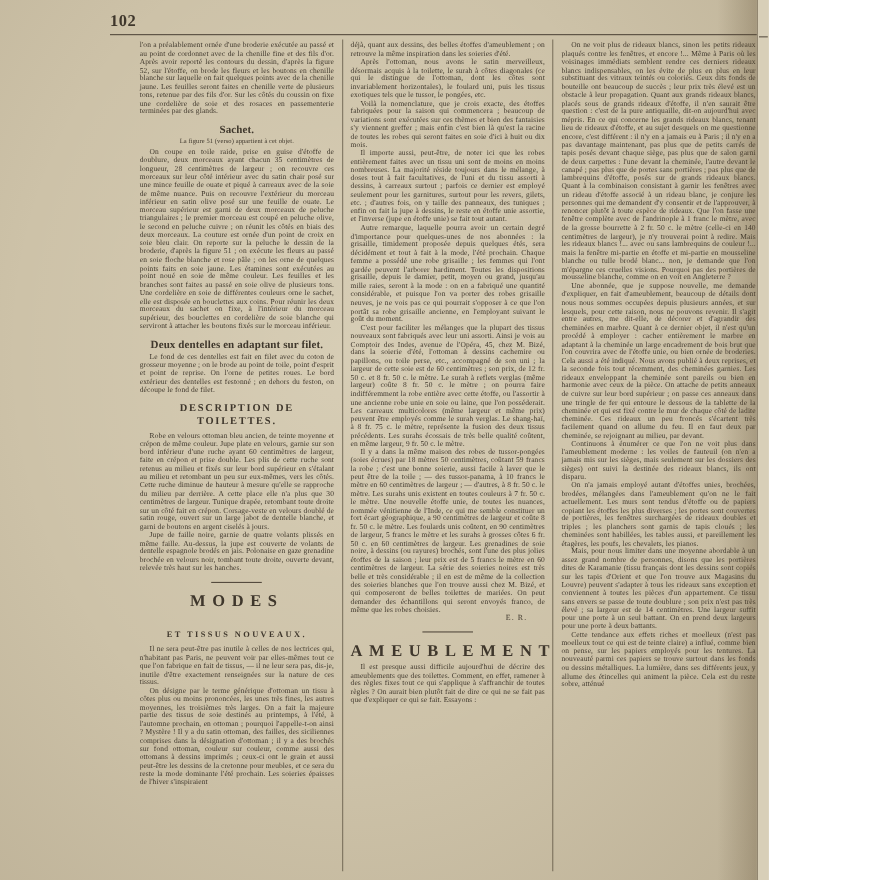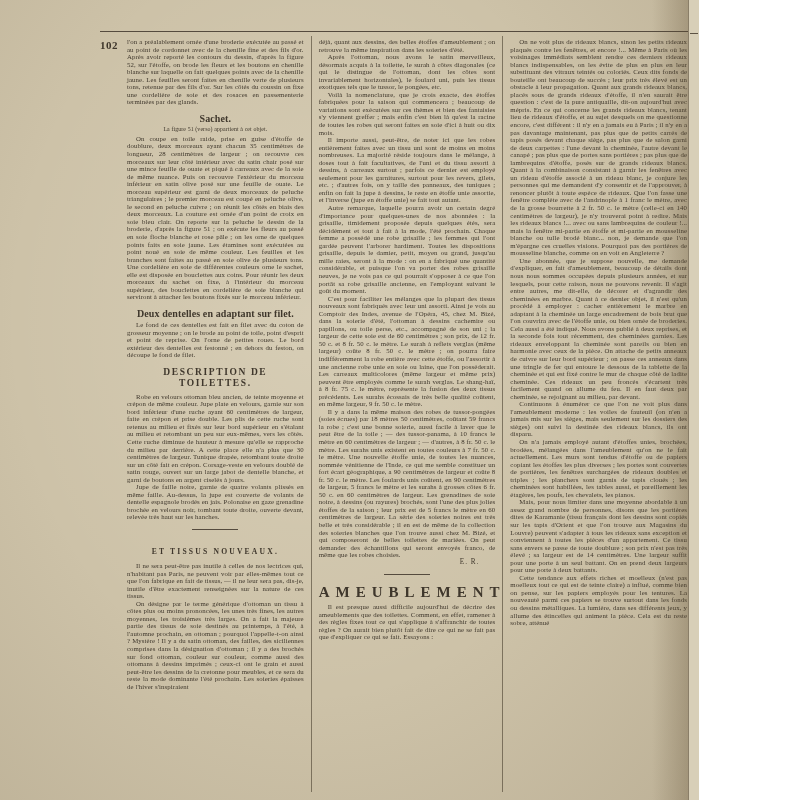--- a/index.html
+++ b/index.html
@@ -20,21 +20,21 @@
     position:absolute;top:0;left:652px;width:36px;height:800px;
     background:linear-gradient(to right, rgba(0,0,0,0), rgba(88,70,42,.28));
   }
   .page-sliver{
     position:absolute;top:0;left:688px;width:10px;height:800px;
     background:#d8cfb8;border-left:1px solid rgba(74,60,38,.55);
   }
   .sliver-rule{position:absolute;top:33px;left:690px;width:8px;border-top:1px solid #5c5244;}
 
   .page-header{position:absolute;top:7px;left:100px;width:592px;height:26px;}
-  .page-number{position:absolute;left:0px;top:5px;font-weight:bold;font-size:11px;letter-spacing:.5px;margin-top:27px;}
+  .page-number{position:absolute;left:0px;top:5px;font-weight:bold;font-size:15px;letter-spacing:.5px;}
   .journal-title{
     text-align:center;font-size:11.5px;font-weight:bold;
     letter-spacing:2.4px;word-spacing:7px;padding-top:5px;white-space:nowrap;
   }
   .header-rule{position:absolute;top:31px;left:100px;width:592px;border-top:1px solid var(--rule,#554b3e);}
 
   .columns{
     position:absolute;top:36px;left:120px;width:574px;height:754px;
     display:flex;
   }
@@ -72,20 +72,21 @@
         <div class="blk p-cont">l'on a préalablement ornée d'une broderie exécutée au passé et au point de cordonnet avec de la chenille fine et des fils d'or. Après avoir reporté les contours du dessin, d'après la figure 52, sur l'étoffe, on brode les fleurs et les boutons en chenille blanche sur laquelle on fait quelques points avec de la chenille jaune. Les feuilles seront faites en chenille verte de plusieurs tons, retenue par des fils d'or. Sur les côtés du coussin on fixe une cordelière de soie et des rosaces en passementerie terminées par des glands.</div>
         <div class="blk h-section">Sachet.</div>
         <div class="blk note">La figure 51 (verso) appartient à cet objet.</div>
         <div class="blk p">On coupe en toile raide, prise en guise d'étoffe de doublure, deux morceaux ayant chacun 35 centimètres de longueur, 28 centimètres de largeur ; on recouvre ces morceaux sur leur côté intérieur avec du satin chair posé sur une mince feuille de ouate et piqué à carreaux avec de la soie de même nuance. Puis on recouvre l'extérieur du morceau inférieur en satin olive posé sur une feuille de ouate. Le morceau supérieur est garni de deux morceaux de peluche triangulaires ; le premier morceau est coupé en peluche olive, le second en peluche cuivre ; on réunit les côtés en biais des deux morceaux. La couture est ornée d'un point de croix en soie bleu clair. On reporte sur la peluche le dessin de la broderie, d'après la figure 51 ; on exécute les fleurs au passé en soie floche blanche et rose pâle ; on les orne de quelques points faits en soie jaune. Les étamines sont exécutées au point noué en soie de même couleur. Les feuilles et les branches sont faites au passé en soie olive de plusieurs tons. Une cordelière en soie de différentes couleurs orne le sachet, elle est disposée en bouclettes aux coins. Pour réunir les deux morceaux du sachet on fixe, à l'intérieur du morceau supérieur, des bouclettes en cordelière de soie blanche qui serviront à attacher les boutons fixés sur le morceau inférieur.</div>
         <div class="blk h-section">Deux dentelles en adaptant sur filet.</div>
         <div class="blk p">Le fond de ces dentelles est fait en filet avec du coton de grosseur moyenne ; on le brode au point de toile, point d'esprit et point de reprise. On l'orne de petites roues. Le bord extérieur des dentelles est festonné ; en dehors du feston, on découpe le fond de filet.</div>
         <div class="blk h-caps">DESCRIPTION DE TOILETTES.</div>
         <div class="blk p">Robe en velours ottoman bleu ancien, de teinte moyenne et crépon de même couleur. Jupe plate en velours, garnie sur son bord inférieur d'une ruche ayant 60 centimètres de largeur, faite en crépon et prise double. Les plis de cette ruche sont retenus au milieu et fixés sur leur bord supérieur en s'étalant au milieu et retombant un peu sur eux-mêmes, vers les côtés. Cette ruche diminue de hauteur à mesure qu'elle se rapproche du milieu par derrière. A cette place elle n'a plus que 30 centimètres de largeur. Tunique drapée, retombant toute droite sur un côté fait en crépon. Corsage-veste en velours doublé de satin rouge, ouvert sur un large jabot de dentelle blanche, et garni de boutons en argent ciselés à jours.</div>
         <div class="blk p">Jupe de faille noire, garnie de quatre volants plissés en même faille. Au-dessus, la jupe est couverte de volants de dentelle espagnole brodés en jais. Polonaise en gaze grenadine brochée en velours noir, tombant toute droite, ouverte devant, relevée très haut sur les hanches.</div>
         <div class="blk divider"></div>
+        <div class="blk h-large">MODES</div>
         <div class="blk h-sub">ET TISSUS NOUVEAUX.</div>
         <div class="blk p">Il ne sera peut-être pas inutile à celles de nos lectrices qui, n'habitant pas Paris, ne peuvent voir par elles-mêmes tout ce que l'on fabrique en fait de tissus, — il ne leur sera pas, dis-je, inutile d'être exactement renseignées sur la nature de ces tissus.</div>
         <div class="blk p">On désigne par le terme générique d'ottoman un tissu à côtes plus ou moins prononcées, les unes très fines, les autres moyennes, les troisièmes très larges. On a fait la majeure partie des tissus de soie destinés au printemps, à l'été, à l'automne prochain, en ottoman ; pourquoi l'appelle-t-on ainsi ? Mystère ! Il y a du satin ottoman, des failles, des siciliennes comprises dans la désignation d'ottoman ; il y a des brochés sur fond ottoman, couleur sur couleur, comme aussi des ottomans à dessins imprimés ; ceux-ci ont le grain et aussi peut-être les dessins de la cretonne pour meubles, et ce sera du reste la mode dominante l'été prochain. Les soieries épaisses de l'hiver s'inspiraient</div>
       </div>
     <div class="col">
         <div class="blk p-cont">déjà, quant aux dessins, des belles étoffes d'ameublement ; on retrouve la même inspiration dans les soieries d'été.</div>
         <div class="blk p">Après l'ottoman, nous avons le satin merveilleux, désormais acquis à la toilette, le surah à côtes diagonales (ce qui le distingue de l'ottoman, dont les côtes sont invariablement horizontales), le foulard uni, puis les tissus exotiques tels que le tussor, le pongées, etc.</div>
         <div class="blk p">Voilà la nomenclature, que je crois exacte, des étoffes fabriquées pour la saison qui commencera ; beaucoup de variations sont exécutées sur ces thèmes et bien des fantaisies s'y viennent greffer ; mais enfin c'est bien là qu'est la racine de toutes les robes qui seront faites en soie d'ici à huit ou dix mois.</div>
         <div class="blk p">Il importe aussi, peut-être, de noter ici que les robes entièrement faites avec un tissu uni sont de moins en moins nombreuses. La majorité réside toujours dans le mélange, à doses tout à fait facultatives, de l'uni et du tissu assorti à dessins, à carreaux surtout ; parfois ce dernier est employé seulement pour les garnitures, surtout pour les revers, gilets, etc. ; d'autres fois, on y taille des panneaux, des tuniques ; enfin on fait la jupe à dessins, le reste en étoffe unie assortie, et l'inverse (jupe en étoffe unie) se fait tout autant.</div>
         <div class="blk p">Autre remarque, laquelle pourra avoir un certain degré d'importance pour quelques-unes de nos abonnées : la grisaille, timidement proposée depuis quelques étés, sera décidément et tout à fait à la mode, l'été prochain. Chaque femme a possédé une robe grisaille ; les femmes qui l'ont gardée peuvent l'arborer hardiment. Toutes les dispositions grisaille, depuis le damier, petit, moyen ou grand, jusqu'au mille raies, seront à la mode : on en a fabriqué une quantité considérable, et puisque l'on va porter des robes grisaille neuves, je ne vois pas ce qui pourrait s'opposer à ce que l'on portât sa robe grisaille ancienne, en l'employant suivant le goût du moment.</div>

